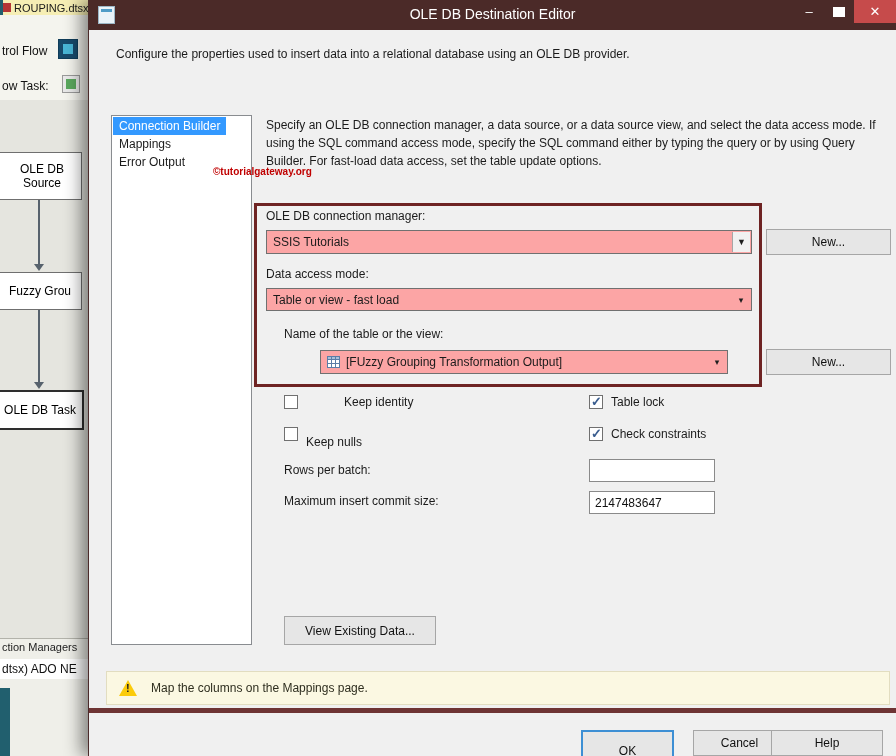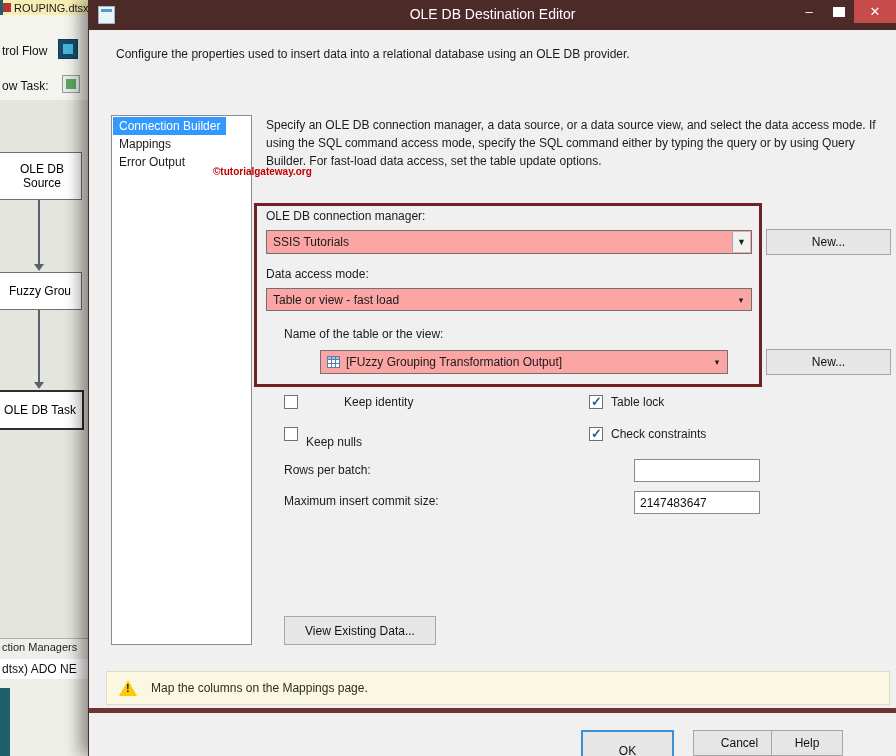--- a/index.html
+++ b/index.html
@@ -60,21 +60,21 @@
   .grid-icon { margin-right:6px; flex:0 0 auto; }
 
   .btn { position:absolute; background:#e6e6e6; border:1px solid #a6a6a6; display:flex; align-items:center; justify-content:center; white-space:nowrap; color:#111; }
   .btn.default { border:2px solid #3d8fd4; }
 
   .chk { position:absolute; width:14px; height:14px; background:#ffffff; border:1px solid #707070; }
   .chk .mark { display:none; position:absolute; left:1px; top:-2px; font-size:13px; font-weight:bold; color:#3a5d8f; }
   .chk.checked .mark { display:block; }
   .chk-lbl { position:absolute; white-space:nowrap; }
 
-  .input { position:absolute; background:#ffffff; border:1px solid #8a8a8a; font-family:"Liberation Sans", sans-serif; font-size:12px; padding:0 5px; color:#111;margin-left:45px; }
+  .input { position:absolute; background:#ffffff; border:1px solid #8a8a8a; font-family:"Liberation Sans", sans-serif; font-size:12px; padding:0 5px; color:#111; }
 
   .warning { position:absolute; left:17px; top:671px; width:784px; height:34px; background:#fbf8e2; border:1px solid #e2ddc0; display:flex; align-items:center; gap:14px; padding-left:12px; }
   .warn-tri { position:relative; width:0; height:0; border-left:9px solid transparent; border-right:9px solid transparent; border-bottom:16px solid #fbcb0a; flex:0 0 auto; }
   .warn-mark { position:absolute; left:-2px; top:2px; font-size:11px; font-weight:bold; color:#222; }
   .warn-text { color:#2e2e1f; }
 
   .sep { position:absolute; left:0; top:708px; width:808px; height:5px; background:#6e3434; }
 </style>
 </head>
 <body>
@@ -206,16 +206,16 @@
       <span class="warn-tri">
           <span class="warn-mark">!</span>
         </span>
       <span class="warn-text">Map the columns on the Mappings page.</span>
     </div>
 
     <div class="sep"></div>
 
     <div class="btn default" style="left:492px; top:730px; width:93px; height:42px;">OK</div>
     <div class="btn" style="left:604px; top:730px; width:93px; height:26px;">Cancel</div>
-    <div class="btn" style="left:682px; top:730px; width:72px; height:26px;">Help</div>
+    <div class="btn" style="left:682px; top:730px; width:112px; height:26px;">Help</div>
 
   </div>
 </div>
 
 </body></html>

